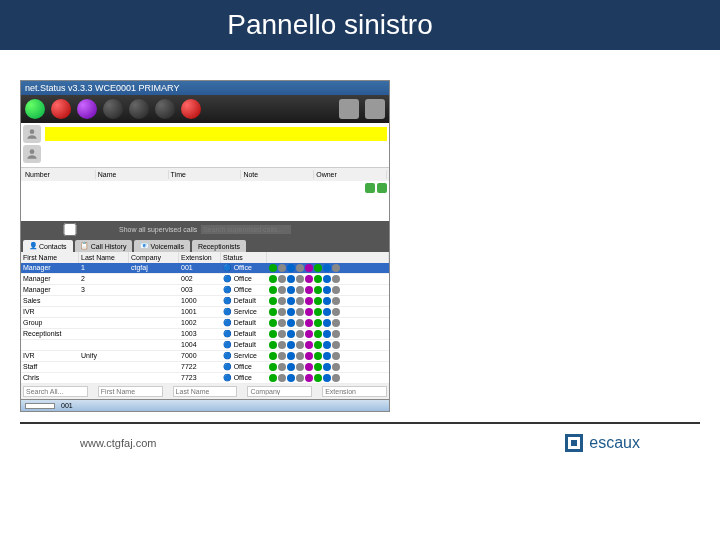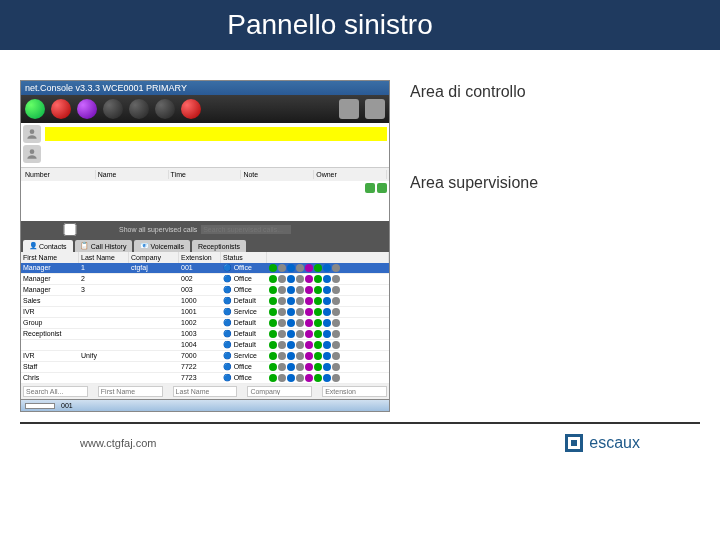--- a/index.html
+++ b/index.html
@@ -85,21 +85,21 @@
 </head>
 <body>
 
 <div class="header">
   <h1>Pannello sinistro</h1>
 </div>
 
 <div class="content">
   <div class="screenshot-col">
     <div class="app-window">
-      <div class="titlebar">net.Console v3.3.3 WCE0001 PRIMARY</div>
+      <div class="titlebar">net.Status v3.3.3 WCE0001 PRIMARY</div>
 
       <div class="toolbar">
         <span class="tb-icon tb-green"></span>
         <span class="tb-icon tb-red"></span>
         <span class="tb-icon tb-purple"></span>
         <span class="tb-icon tb-dark"></span>
         <span class="tb-icon tb-dark"></span>
         <span class="tb-icon tb-dark"></span>
         <span class="tb-icon tb-red"></span>
         <span class="tb-spacer"></span>
@@ -377,23 +377,21 @@
 
       <div class="bottom-bar">
         <div class="prog"></div>
         <span>001</span>
       </div>
     </div>
   </div>
 
   <div class="labels-col">
     <div class="area-label l1">
-      <div>Area di controllo</div>
     </div>
-    <div class="area-label l2">Area supervisione</div>
   </div>
 </div>
 
 <div class="footer">
   <span class="url">www.ctgfaj.com</span>
   <div class="logo">
     <span class="logo-mark"></span>
     <span>escaux</span>
   </div>
 </div>

